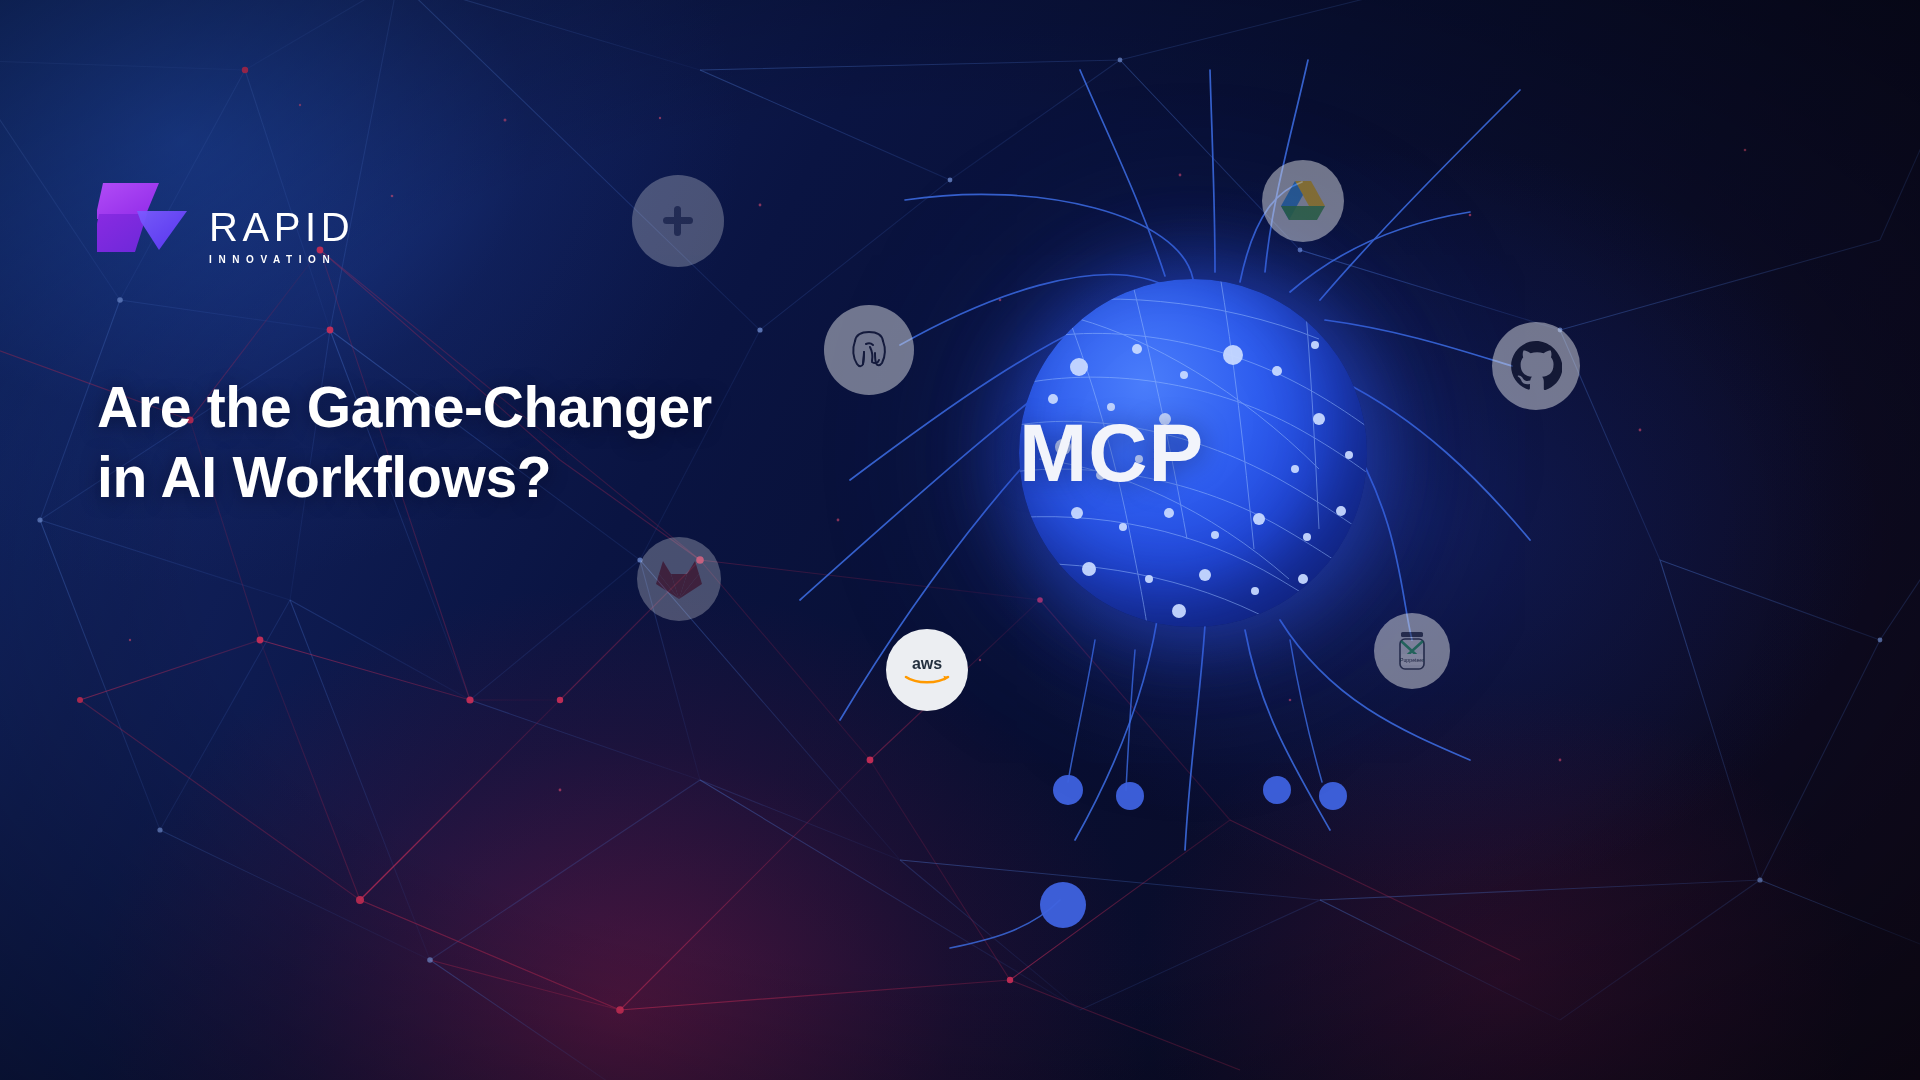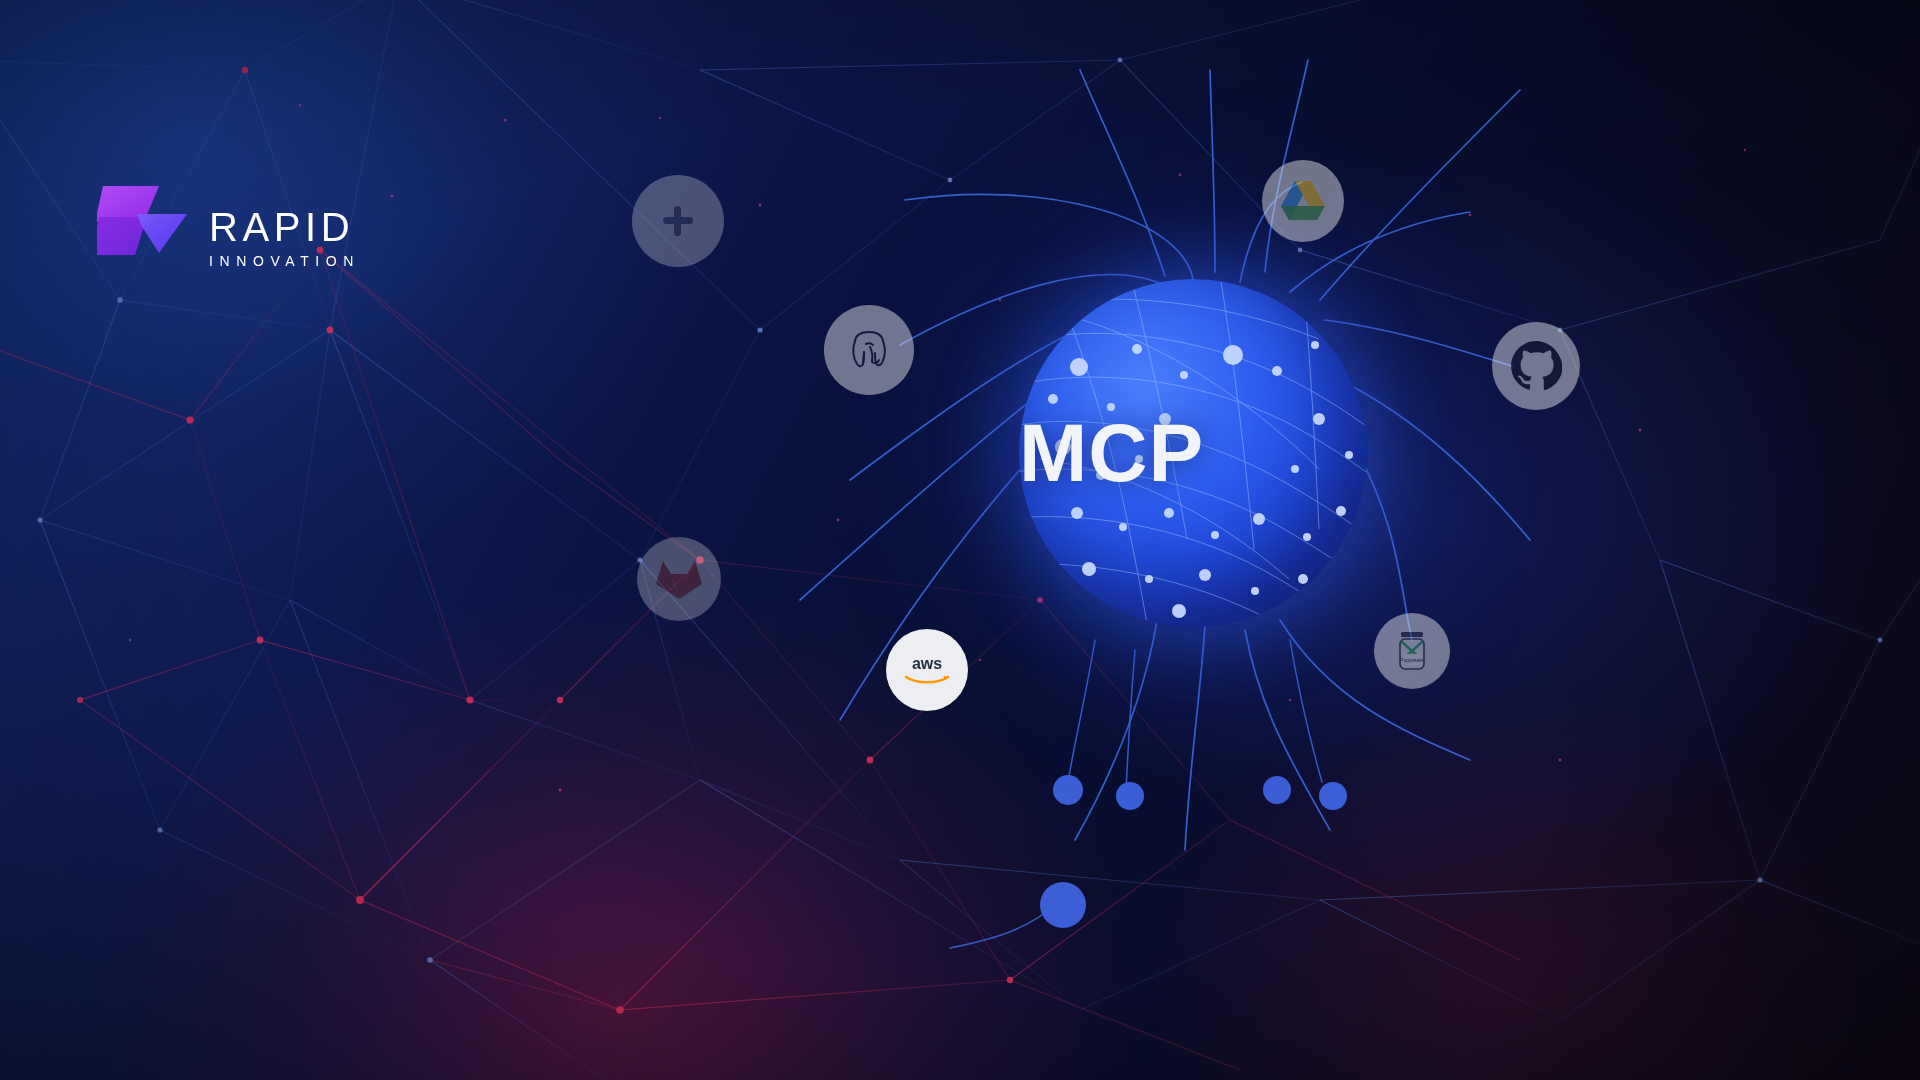--- a/index.html
+++ b/index.html
@@ -12,21 +12,21 @@
       radial-gradient(ellipse 620px 520px at 1430px 520px, rgba(26,48,150,.38) 0%, rgba(0,0,0,0) 72%),
       linear-gradient(118deg,#13307e 0%,#101f58 18%,#0a1442 36%,#080f33 55%,#0a0c28 72%,#0d0a20 88%,#120a1c 100%);
   }
   .layer{position:absolute;inset:0;}
   
   #logo{position:absolute;left:97px;top:170px;display:flex;align-items:center;gap:22px;}
   .mark{position:relative;width:90px;height:78px;}
   .mark svg{display:block;}
   .brand{display:flex;flex-direction:column;justify-content:center;margin-top:37px;}
   .brand .b1{color:#ffffff;font-size:40px;font-weight:400;letter-spacing:4.6px;line-height:1.02;}
-  .brand .b2{color:#ffffff;font-size:14px;font-weight:400;letter-spacing:6.6px;line-height:1.1;margin-top:6px;}
+  .brand .b2{color:#ffffff;font-size:10px;font-weight:700;letter-spacing:6.6px;line-height:1.1;margin-top:6px;}
   
   #headline{position:absolute;left:97px;top:372px;width:820px;}
   #headline .ln{color:#fff;font-size:57px;font-weight:700;line-height:70px;letter-spacing:-.3px;white-space:nowrap;
     text-shadow:0 2px 18px rgba(4,8,30,.55);}
   
   #sphere{position:absolute;left:1019px;top:279px;width:348px;height:348px;border-radius:50%;
     background:
       radial-gradient(circle at 36% 30%, #4a7dfb 0%, #2f5ef0 34%, #2249dc 58%, #1a37bb 78%, #152c99 100%);
     box-shadow:0 0 70px 18px rgba(45,86,235,.48),0 0 150px 48px rgba(30,60,190,.26),inset -26px -30px 70px rgba(10,20,80,.55);
     overflow:hidden;}
@@ -223,20 +223,22 @@
         <path d="M40 33 H90 L62 72 L44 44 Z" fill="url(#g3)" opacity=".95"></path>
       </svg>
     </div>
     <div class="brand">
       <div class="b1">RAPID</div>
       <div class="b2">INNOVATION</div>
     </div>
   </div>
 
   <div id="headline">
+    <div class="ln">Are the Game-Changer</div>
+    <div class="ln">in AI Workflows?</div>
   </div>
 
   <div id="sphere">
     <svg class="tex" width="348" height="348" viewBox="0 0 348 348">
       <defs>
           <clipPath id="cp">
             <circle cx="174" cy="174" r="174"></circle>
           </clipPath>
         </defs>
       <g clip-path="url(#cp)">

